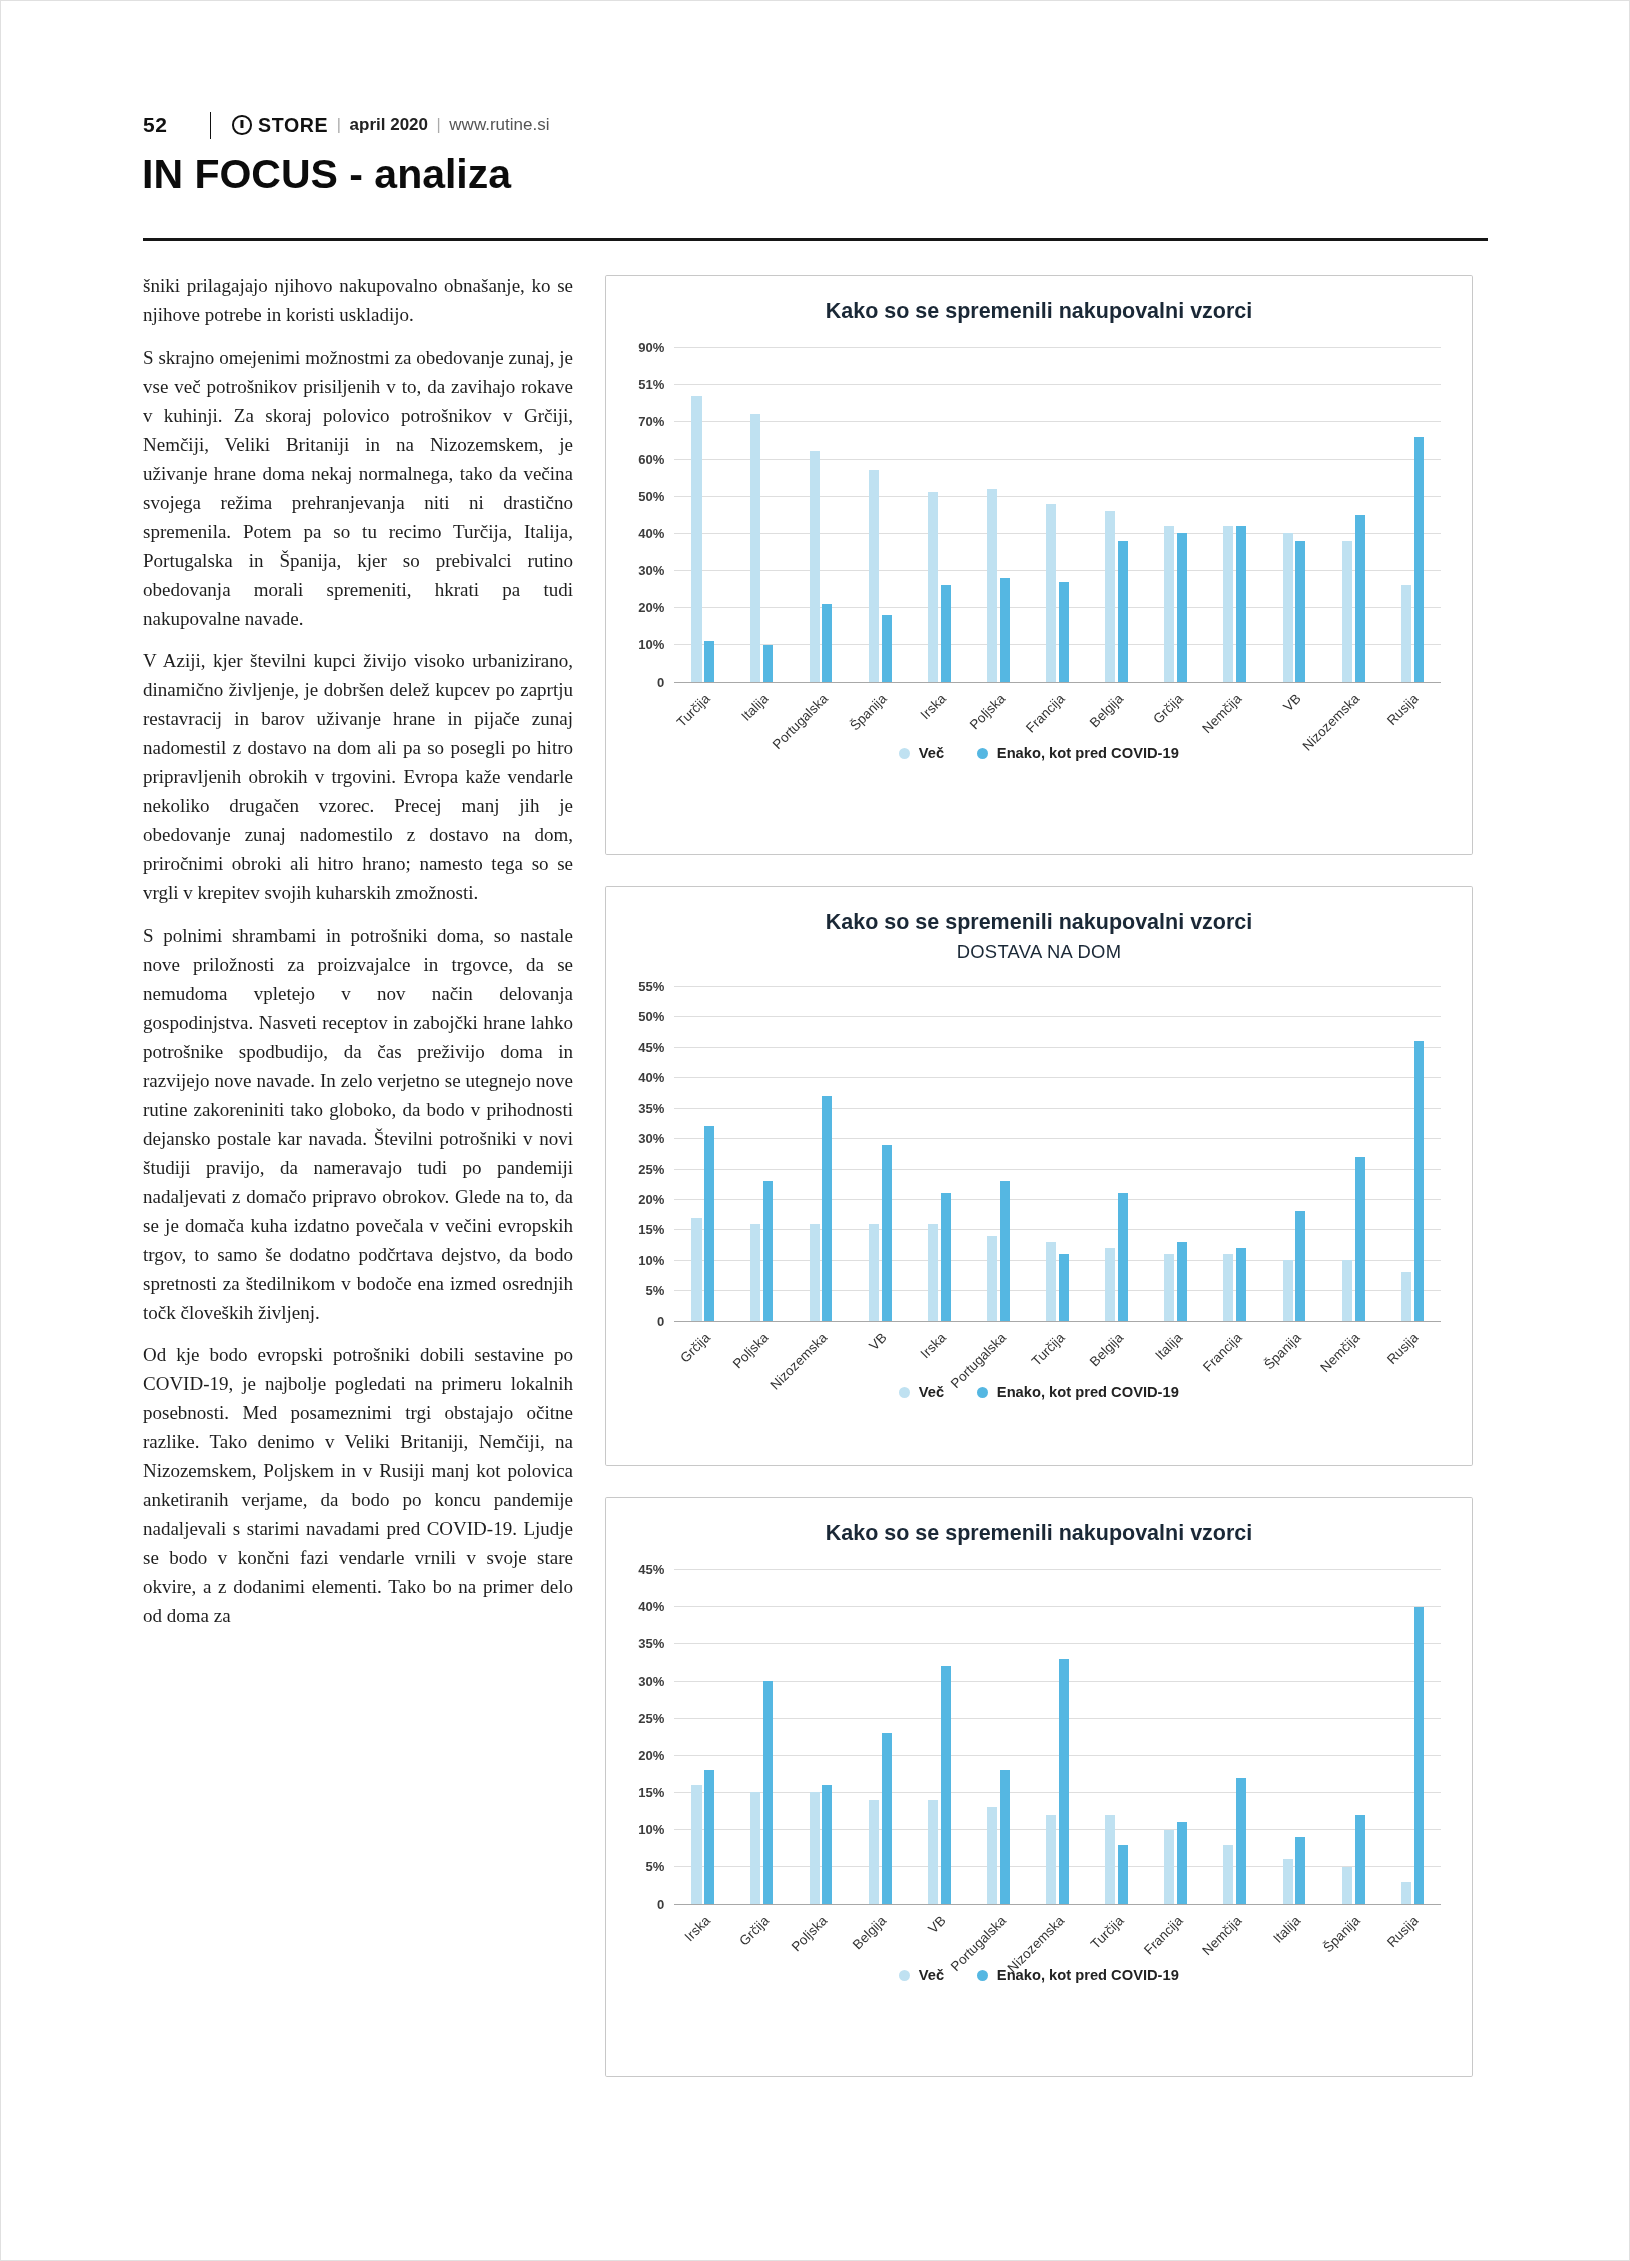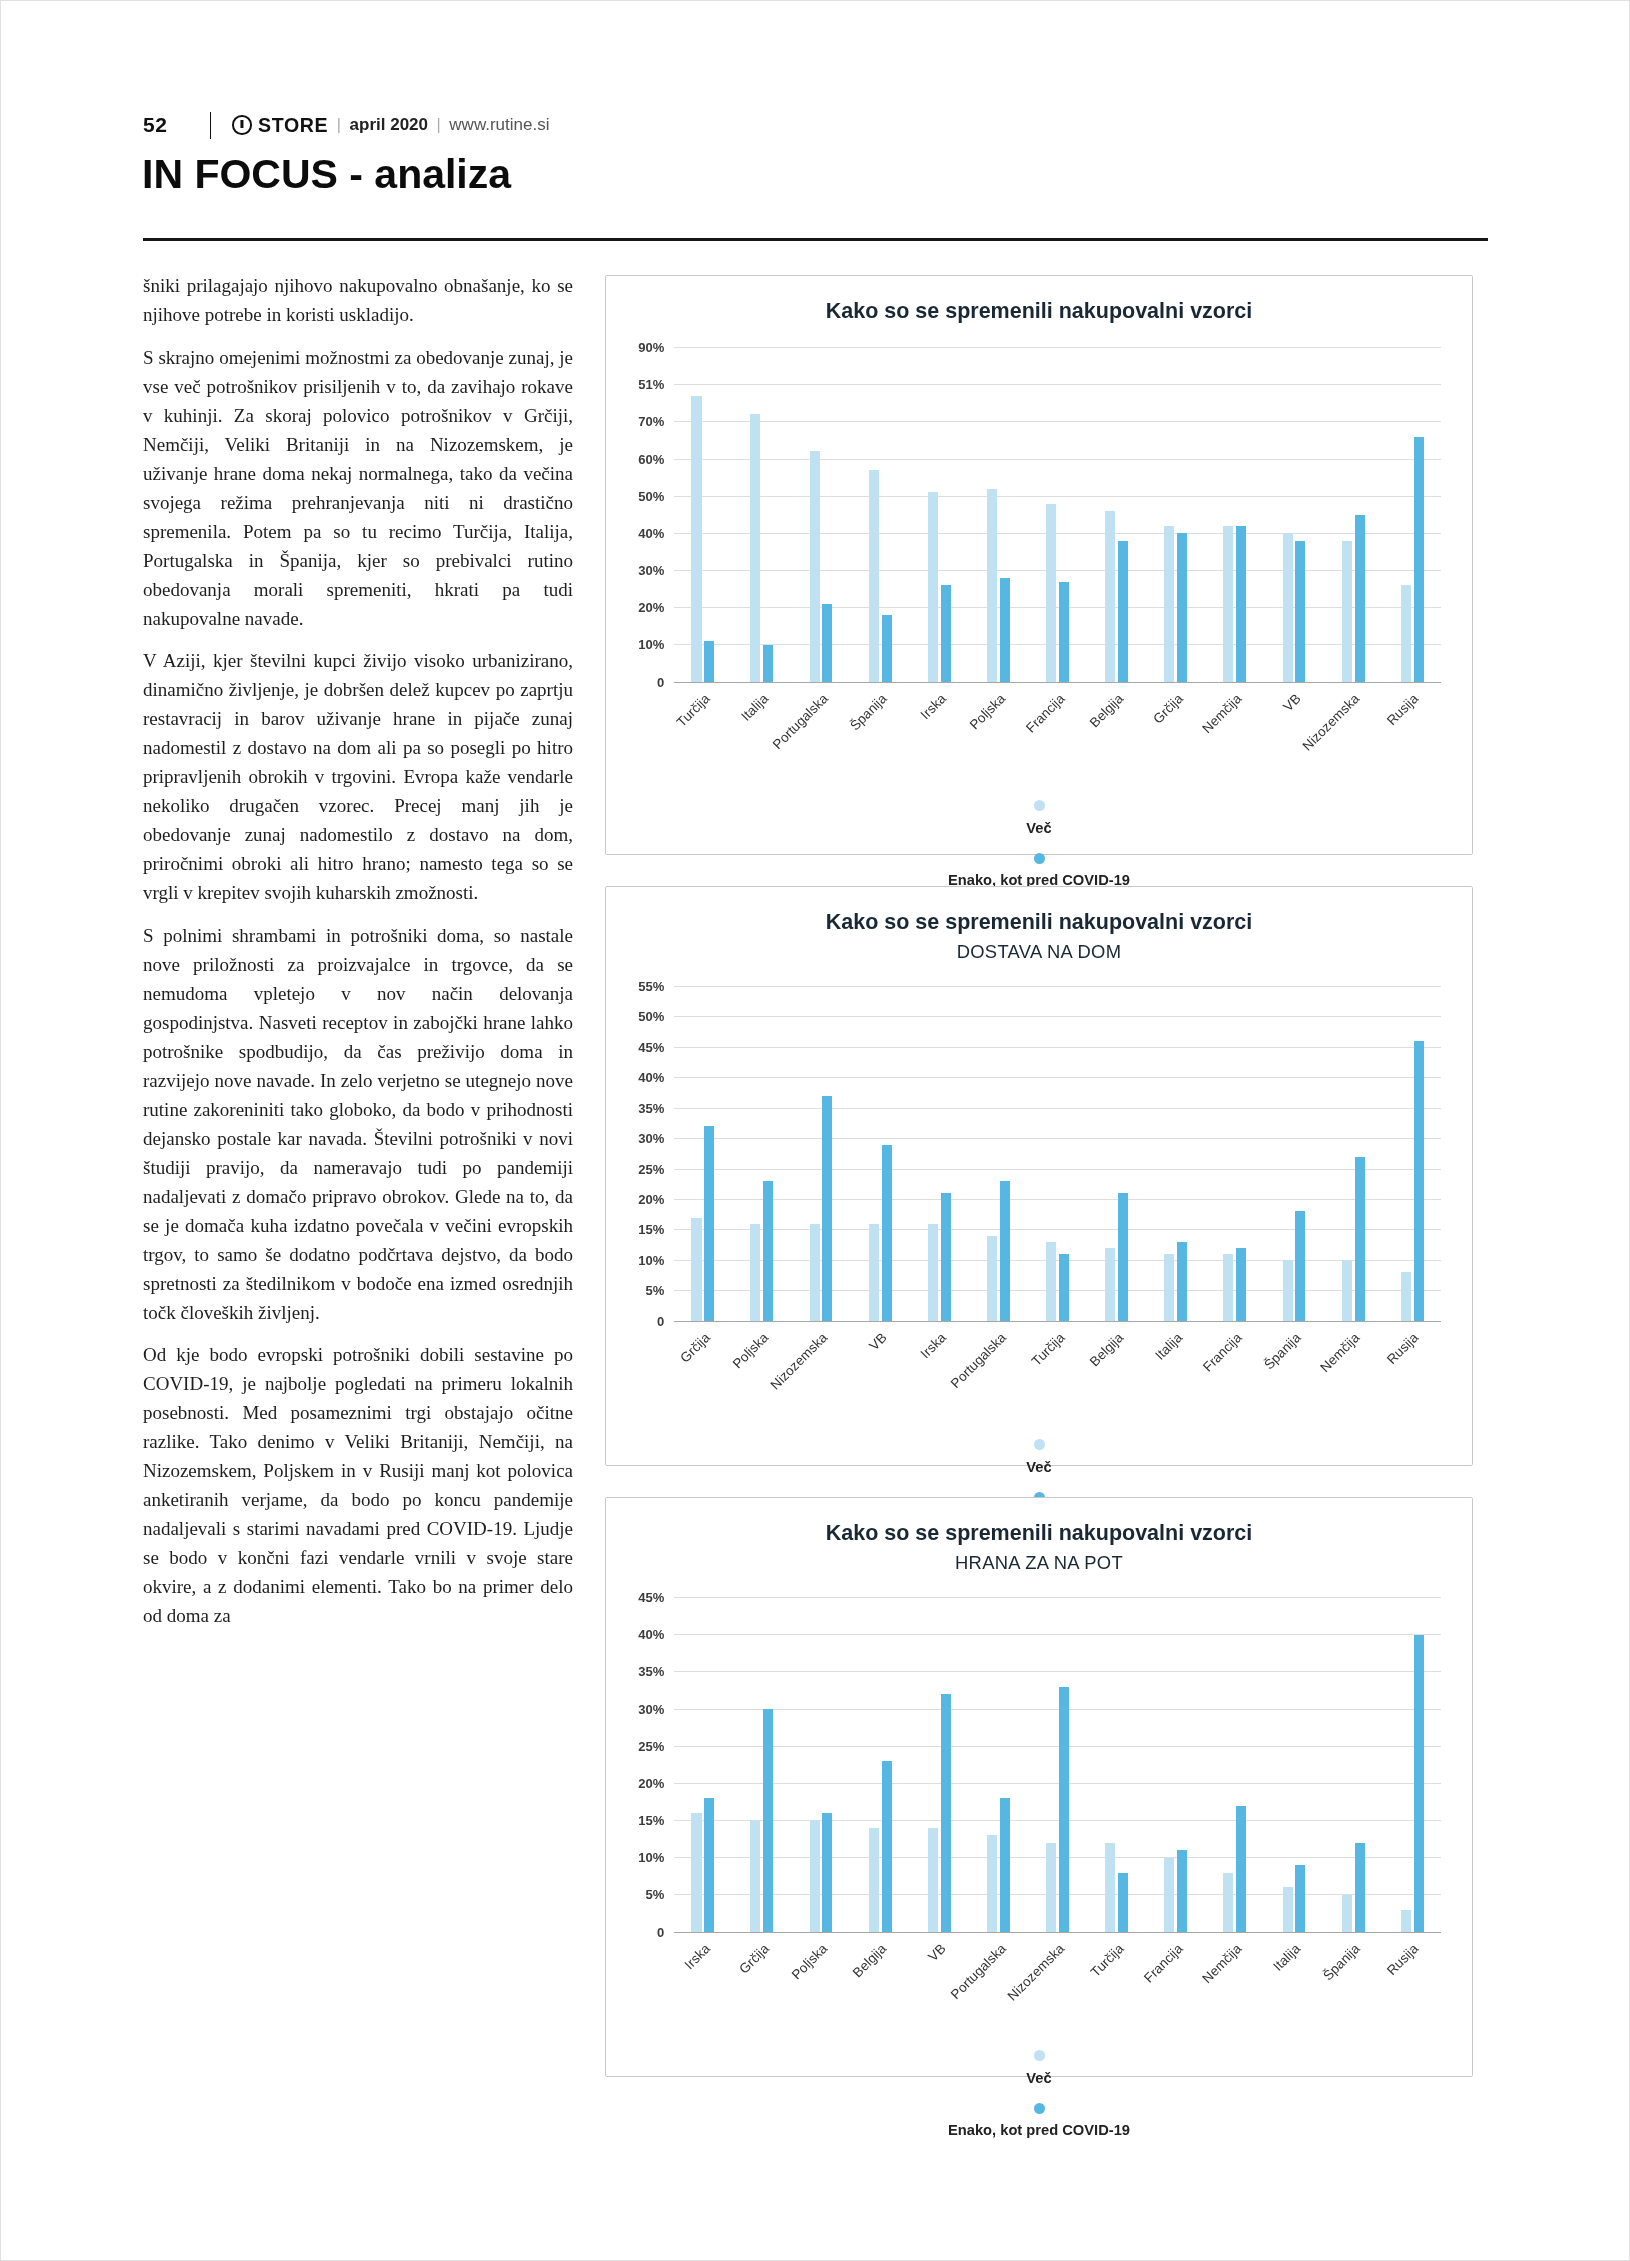--- a/index.html
+++ b/index.html
@@ -37,21 +37,21 @@
   .chart-subtitle { margin-top:6.1px; text-align:center; font-size:18.4px; color:#1a2836; letter-spacing:0.3px; }
   .plot { position:relative; margin:23px 31px 0 68px; height:335px; }
   .gridline { position:absolute; left:0; right:0; height:0.6px; background:#dedede; }
   .gridline.baseline { height:1.2px; background:#a8a8a8; }
   .ytick { position:absolute; right:calc(100% + 9.8px); transform:translateY(-50%);
     font-size:13px; font-weight:bold; color:#3c3c3c; white-space:nowrap; }
   .bar { position:absolute; bottom:0; width:10.4px; }
   .xlabel { position:absolute; top:calc(100% + 8.6px); white-space:nowrap;
     transform:rotate(-45deg); transform-origin:100% 0; font-size:13.5px; color:#333; }
   .legend { display:flex; justify-content:center; align-items:center; gap:8.6px;
-    margin-top:118px; font-size:14.7px; font-weight:bold; color:#222;flex-direction:column; }
+    margin-top:63px; font-size:14.7px; font-weight:bold; color:#222; }
   .legend .dot { width:11px; height:11px; border-radius:50%; display:inline-block; flex:0 0 auto; }
   .legend .dot.light { background:#bfe1f1; }
   .legend .dot.dark { background:#55b7e2; }
   .legend .gap { width:16px; }
 </style>
 </head>
 <body>
 
 <div class="page">
 
@@ -221,21 +221,20 @@
       <span class="dot light"></span>
       <span>Več</span>
       <span class="gap"></span>
       <span class="dot dark"></span>
       <span>Enako, kot pred COVID-19</span>
     </div>
   </div>
 
   <div class="chart-box c2">
     <div class="chart-title">Kako so se spremenili nakupovalni vzorci</div>
-    <div class="chart-subtitle">HRANA ZA NA POT</div>
     <div class="plot">
         <div class="gridline baseline" style="top: 335px;"></div>
         <div class="ytick" style="top: 335px;">0</div>
         <div class="gridline" style="top: 297px;"></div>
         <div class="ytick" style="top: 297px;">5%</div>
         <div class="gridline" style="top: 260px;"></div>
         <div class="ytick" style="top: 260px;">10%</div>
         <div class="gridline" style="top: 223px;"></div>
         <div class="ytick" style="top: 223px;">15%</div>
         <div class="gridline" style="top: 186px;"></div>

